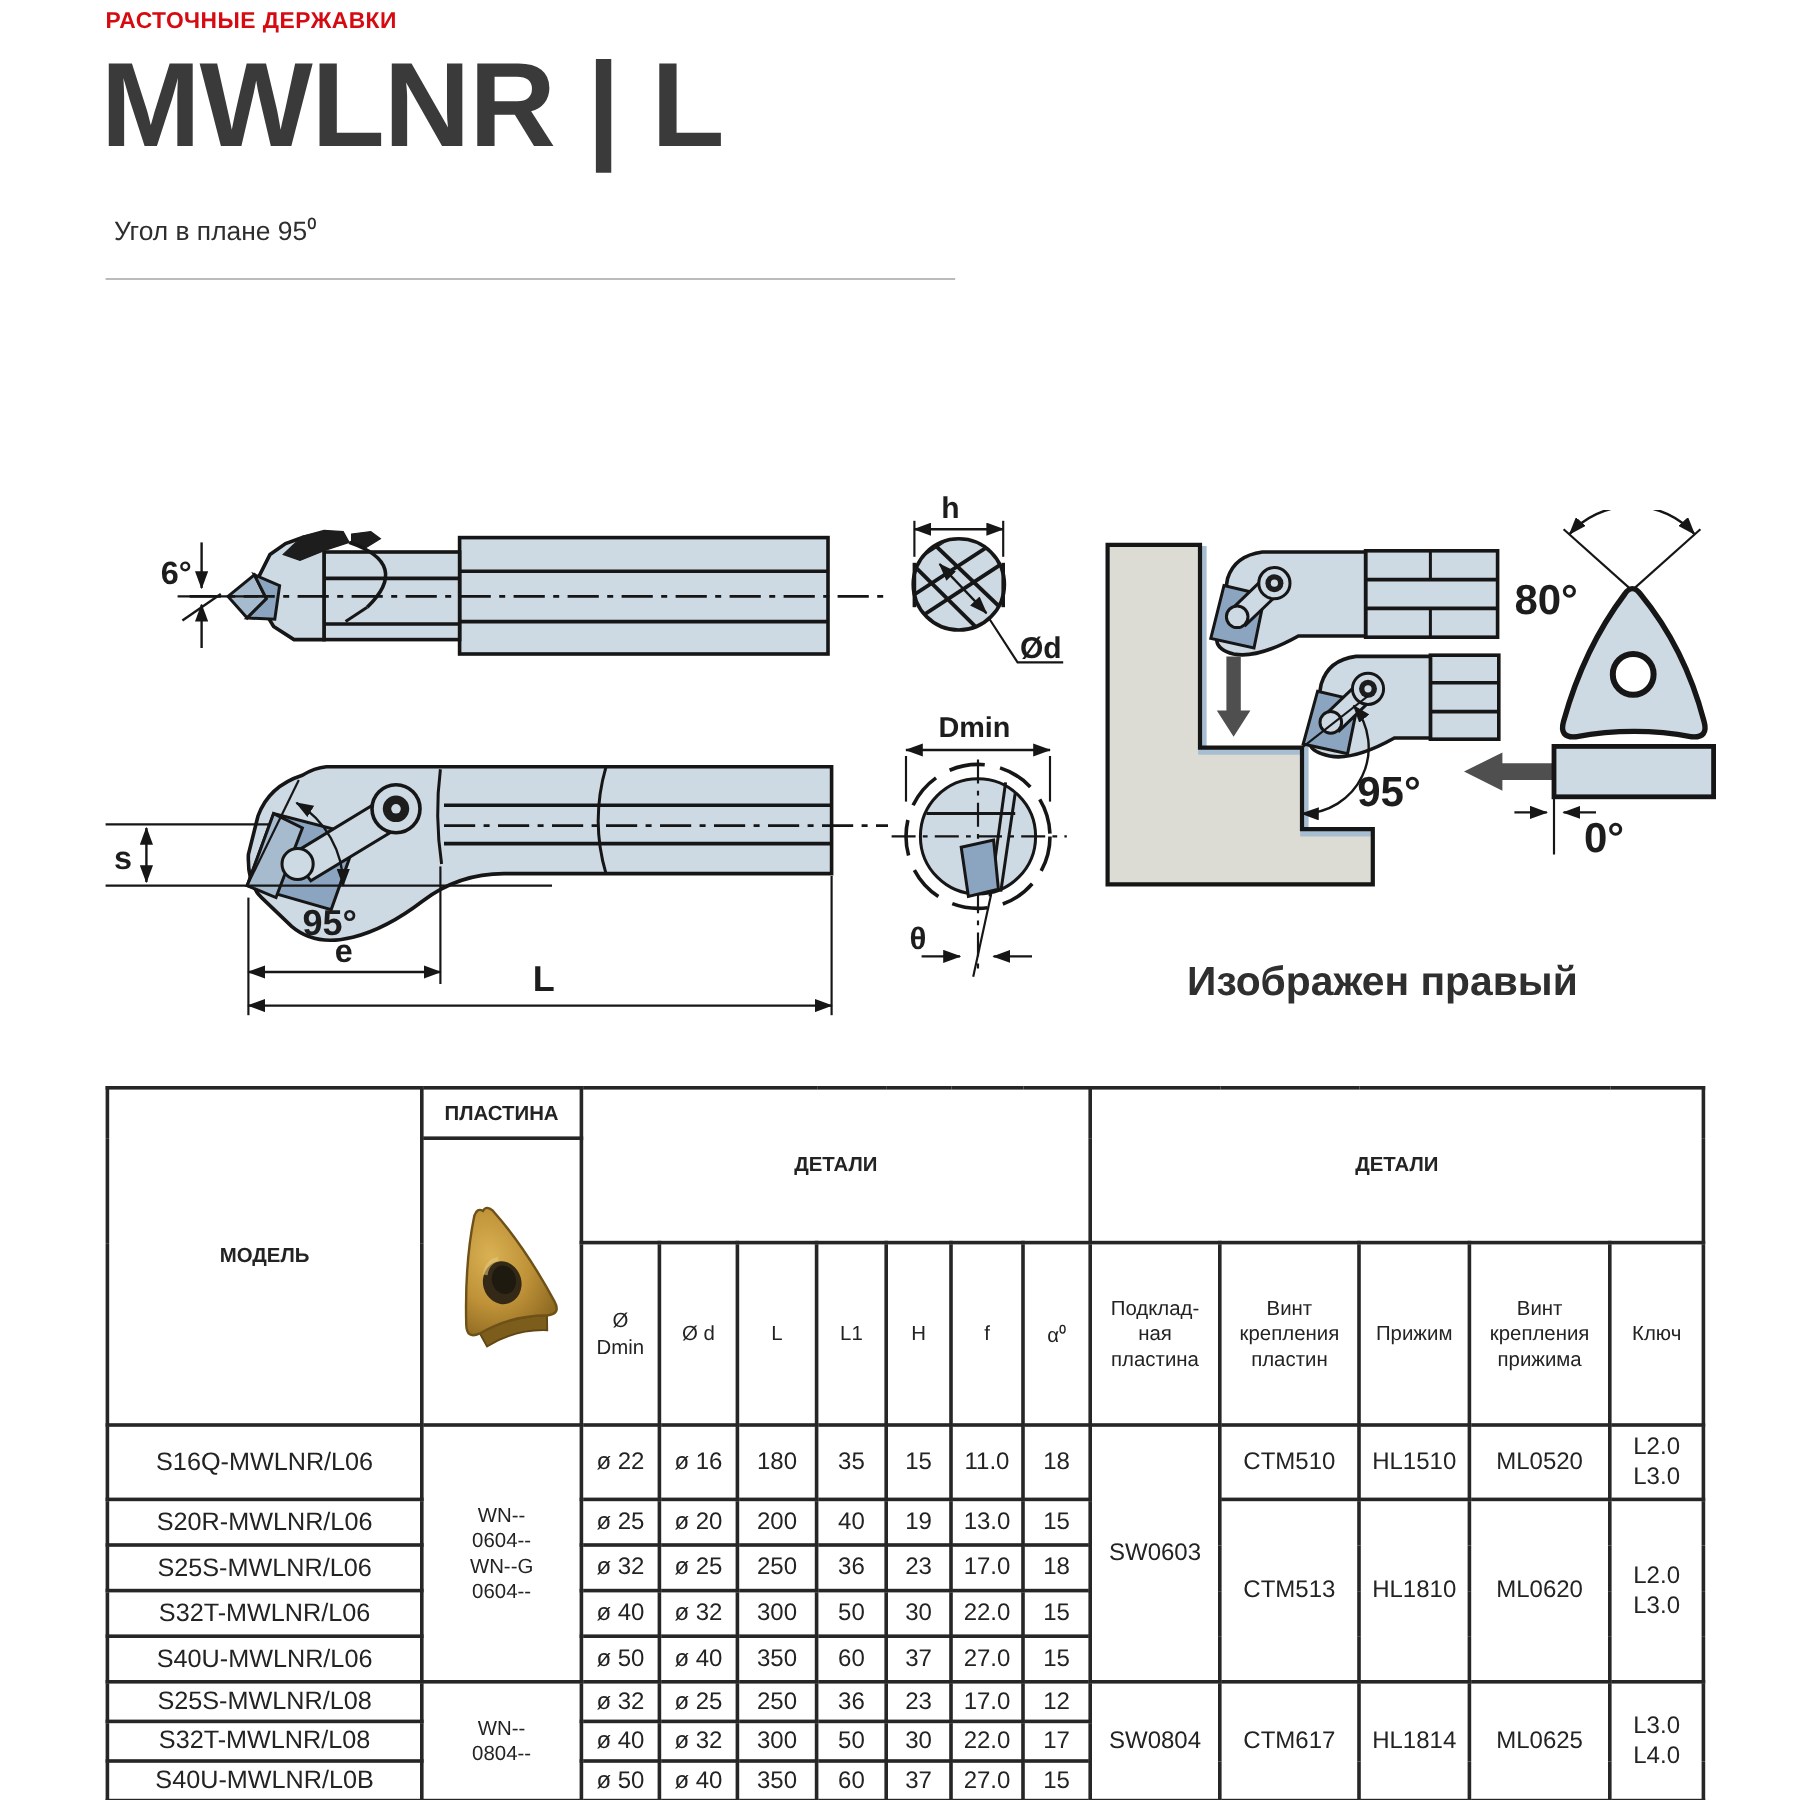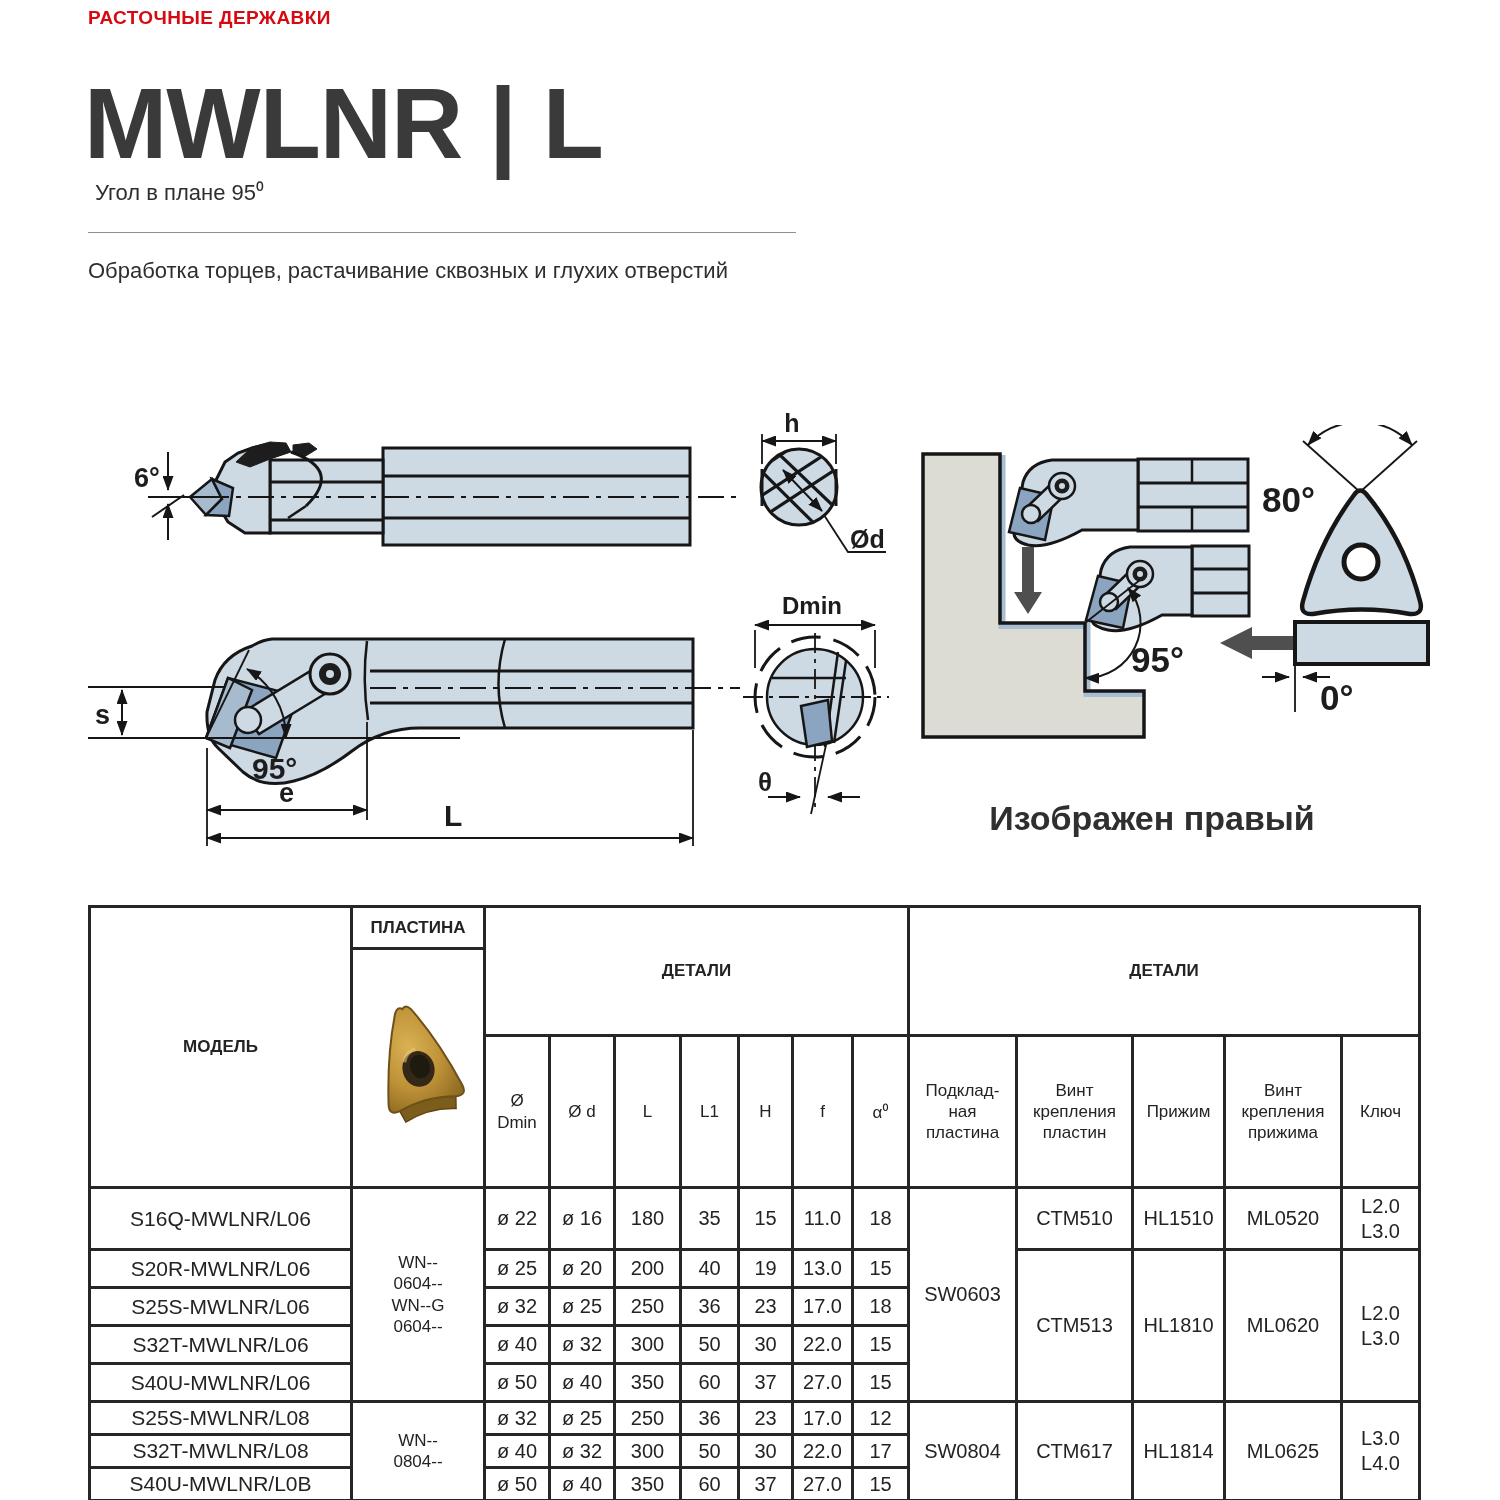--- a/index.html
+++ b/index.html
@@ -1,20 +1,20 @@
 <!DOCTYPE html>
 <html><head>
 <meta charset="utf-8">
 <style>
   html,body{margin:0;padding:0;background:#fff;}
   .page{position:relative;width:1500px;height:1500px;background:#ffffff;overflow:hidden;
         font-family:"Liberation Sans",sans-serif;color:#2e2e2e;}
   .abs{position:absolute;}
   .category{left:88px;top:7px;font-size:19px;font-weight:700;color:#d50b11;letter-spacing:.4px;}
-  .title{left:84px;top:36px;font-size:100px;font-weight:700;color:#3a3a3a;line-height:1.05;letter-spacing:-1px;margin-top:35px;}
+  .title{left:84px;top:36px;font-size:100px;font-weight:700;color:#3a3a3a;line-height:1.05;letter-spacing:-1px;}
   .subtitle{left:95px;top:176px;font-size:22px;color:#2e2e2e;text-align:right;}
   .rule{left:88px;top:232px;width:708px;height:0;border-top:1px solid #8f8f8f;}
   .description{left:88px;top:258px;font-size:22px;color:#2e2e2e;}
   .caption{left:867px;top:799px;width:570px;text-align:center;font-size:34px;font-weight:700;color:#2f2f2f;}
 
   
   .bar{fill:#cdd9e3;stroke:#161616;stroke-width:3;}
   .bar2{fill:#cdd9e3;stroke:#161616;stroke-width:2.5;}
   .ins{fill:#8ba4bf;stroke:#161616;stroke-width:2.5;}
   .ins-light{fill:#a7bbce;stroke:#161616;stroke-width:2.5;}
@@ -51,21 +51,20 @@
 </style>
 </head>
 <body>
 
 <div class="page">
 
   <div class="abs category">РАСТОЧНЫЕ ДЕРЖАВКИ</div>
   <div class="abs title">MWLNR | L</div>
   <div class="abs subtitle">Угол в плане 95⁰</div>
   <div class="abs rule"></div>
-  <div class="abs description">Обработка торцев, растачивание сквозных и глухих отверстий</div>
 
   <svg class="abs" style="left:95px;top:420px" width="650" height="165" viewBox="95 420 650 165">
     <defs>
       <marker id="ar1" orient="auto-start-reverse" markerUnits="userSpaceOnUse" markerWidth="15" markerHeight="11" refX="14" refY="5.5">
         <path d="M0,0L15,5.5L0,11Z" fill="#161616"></path>
       </marker>
     </defs>
     <g>
       <rect class="bar" x="383" y="448" width="307" height="97"></rect>
       <line class="ln" x1="383" y1="476" x2="690" y2="476"></line>

